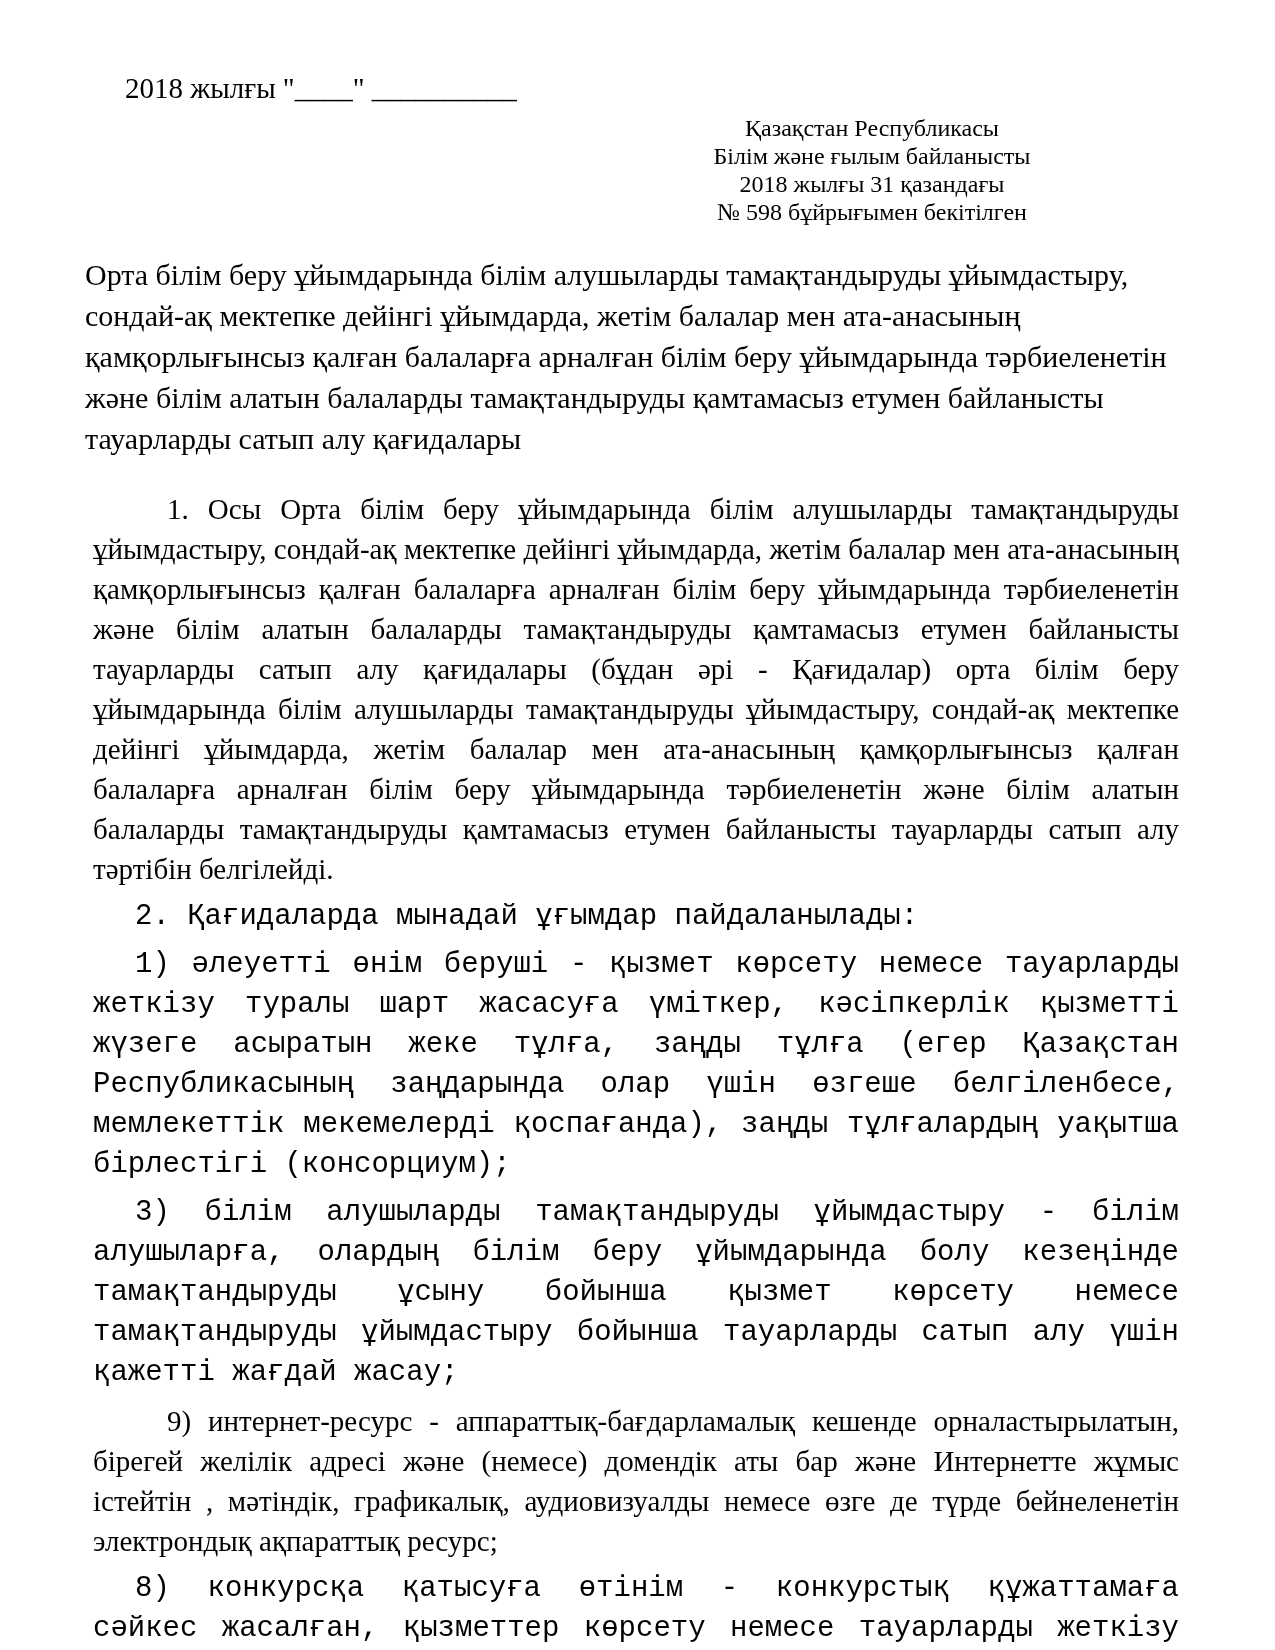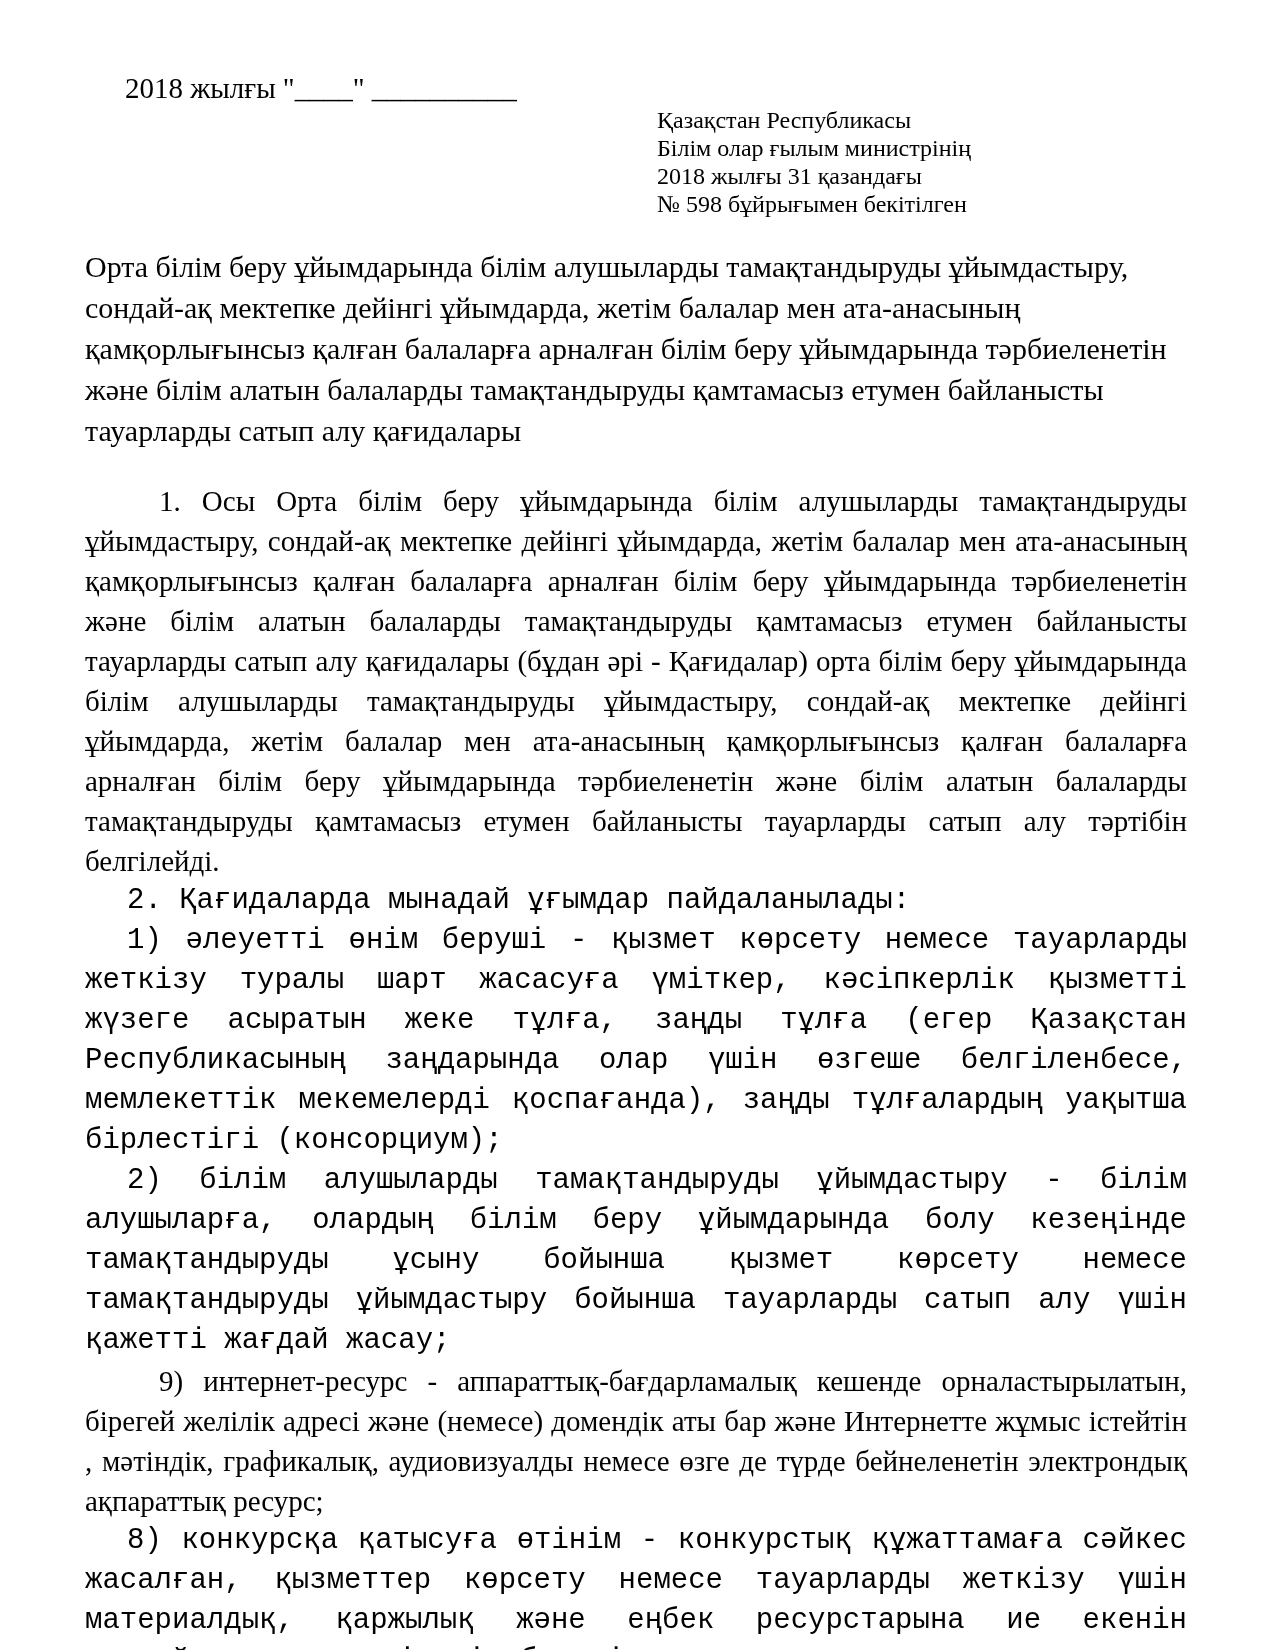--- a/index.html
+++ b/index.html
@@ -21,69 +21,69 @@
   .date-line {
     padding-top: 70px;
     padding-left: 40px;
     font-size: 29px;
     line-height: 36px;
     white-space: pre;
   }
   .approval {
     width: 430px;
     margin-left: 572px;
-    margin-top: 0;
-    text-align: left;
+    margin-top: 8px;
+    text-align: center;
     font-size: 24px;
     line-height: 28px;
   }
   .doc-title {
     font-weight: normal;
     font-size: 30px;
     line-height: 41px;
     margin: 28px 0 0 0;
     text-align: left;
   }
   .chapter-heading {
     font-weight: bold;
     font-size: 30px;
     line-height: 40px;
     margin: 16px 0 0 0;
   }
   .body-text {
     margin-top: 30px;
   }
   .body-text p {
-    margin: 0;
+    margin: 8px;
     font-size: 29px;
     line-height: 40px;
   }
   .justify { text-align: justify; }
   .indent-xl { text-indent: 74px; }
   .indent-sm { text-indent: 42px; font-family: Liberation Mono, monospace; }
 </style>
 </head>
 <body>
 
 <div class="page">
 
   <div class="date-line">2018 жылғы "____" __________</div>
 
   <div class="approval">
     <div>Қазақстан Республикасы</div>
-    <div>Білім олар ғылым министрінің</div>
+    <div>Білім және ғылым байланысты</div>
     <div>2018 жылғы 31 қазандағы</div>
     <div>№ 598 бұйрығымен бекітілген</div>
   </div>
 
   <div class="doc-title">Орта білім беру ұйымдарында білім алушыларды тамақтандыруды ұйымдастыру, сондай-ақ мектепке дейінгі ұйымдарда, жетім балалар мен ата-анасының қамқорлығынсыз қалған балаларға арналған білім беру ұйымдарында тәрбиеленетін және білім алатын балаларды тамақтандыруды қамтамасыз етумен байланысты тауарларды сатып алу қағидалары</div>
 
 
   <div class="body-text">
     <p class="justify indent-xl">1. Осы Орта білім беру ұйымдарында білім алушыларды тамақтандыруды ұйымдастыру, сондай-ақ мектепке дейінгі ұйымдарда, жетім балалар мен ата-анасының қамқорлығынсыз қалған балаларға арналған білім беру ұйымдарында тәрбиеленетін және білім алатын балаларды тамақтандыруды қамтамасыз етумен байланысты тауарларды сатып алу қағидалары (бұдан әрі - Қағидалар) орта білім беру ұйымдарында білім алушыларды тамақтандыруды ұйымдастыру, сондай-ақ мектепке дейінгі ұйымдарда, жетім балалар мен ата-анасының қамқорлығынсыз қалған балаларға арналған білім беру ұйымдарында тәрбиеленетін және білім алатын балаларды тамақтандыруды қамтамасыз етумен байланысты тауарларды сатып алу тәртібін белгілейді.</p>
     <p class="indent-sm">2. Қағидаларда мынадай ұғымдар пайдаланылады:</p>
     <p class="justify indent-sm">1) әлеуетті өнім беруші - қызмет көрсету немесе тауарларды жеткізу туралы шарт жасасуға үміткер, кәсіпкерлік қызметті жүзеге асыратын жеке тұлға, заңды тұлға (егер Қазақстан Республикасының заңдарында олар үшін өзгеше белгіленбесе, мемлекеттік мекемелерді қоспағанда), заңды тұлғалардың уақытша бірлестігі (консорциум);</p>
-    <p class="justify indent-sm">2) білім алушыларды тамақтандыруды ұйымдастыру - білім алушыларға, олардың білім беру ұйымдарында болу кезеңінде тамақтандыруды ұсыну бойынша қызмет көрсету немесе тамақтандыруды ұйымдастыру бойынша тауарларды сатып алу үшін қажетті жағдай жасау;</p>
+    <p class="justify indent-sm">3) білім алушыларды тамақтандыруды ұйымдастыру - білім алушыларға, олардың білім беру ұйымдарында болу кезеңінде тамақтандыруды ұсыну бойынша қызмет көрсету немесе тамақтандыруды ұйымдастыру бойынша тауарларды сатып алу үшін қажетті жағдай жасау;</p>
     <p class="justify indent-xl">9) интернет-ресурс - аппараттық-бағдарламалық кешенде орналастырылатын, бірегей желілік адресі және (немесе) домендік аты бар және Интернетте жұмыс істейтін , мәтіндік, графикалық, аудиовизуалды немесе өзге де түрде бейнеленетін электрондық ақпараттық ресурс;</p>
     <p class="justify indent-sm">8) конкурсқа қатысуға өтінім - конкурстық құжаттамаға сәйкес жасалған, қызметтер көрсету немесе тауарларды жеткізу үшін материалдық, қаржылық және еңбек ресурстарына ие екенін растайтын, әлеуетті өнім беруші ұсынатын құжаттар;</p>
   </div>
 
 </div>
 
 </body></html>

